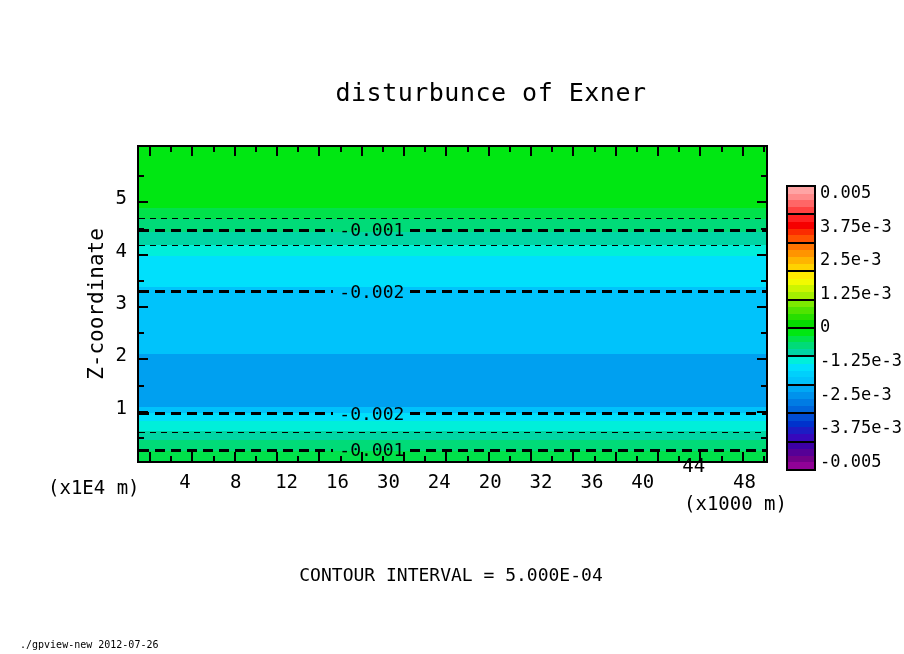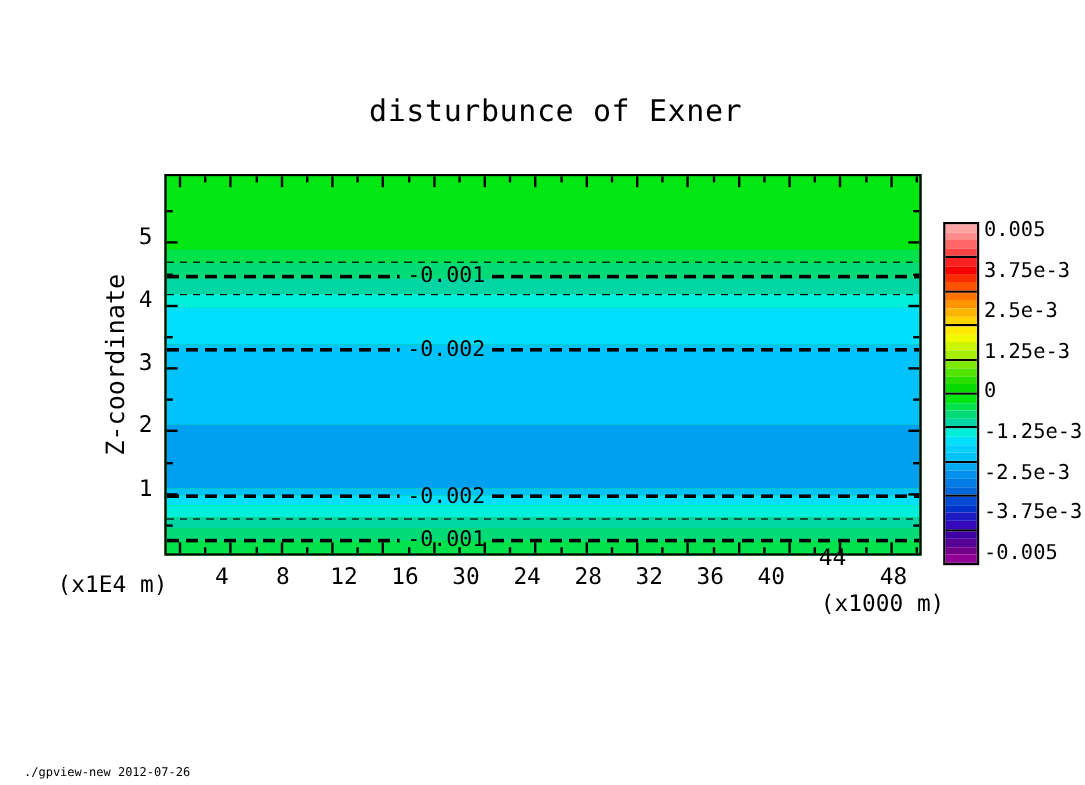--- a/index.html
+++ b/index.html
@@ -1,19 +1,19 @@
 <!DOCTYPE html>
 <html><head>
 <meta charset="utf-8">
 <style>
   html,body{margin:0;padding:0;background:#fff;}
   #page{position:relative;width:904px;height:654px;background:#fff;overflow:hidden;
         font-family:"DejaVu Sans Mono",monospace;color:#000;}
   .abs{position:absolute;}
-  #title{top:78px;left:463px;transform:translateX(-50%);font-size:25px;letter-spacing:0.5px;white-space:nowrap;}
+  #title{top:78px;left:491px;transform:translateX(-50%);font-size:25px;letter-spacing:0.5px;white-space:nowrap;}
   #plot{left:137px;top:145px;width:627px;height:314px;border:2px solid #000;background:#00e712;}
   .band{position:absolute;left:0;width:100%;}
   .cline{position:absolute;left:0;width:100%;height:0;display:flex;align-items:center;}
   .dashseg{height:3px;background:repeating-linear-gradient(90deg,#000 0 10px,transparent 10px 16px);}
   .dashseg.thin{height:1px;background:repeating-linear-gradient(90deg,#000 0 6px,transparent 6px 11px);}
   .clabel{font-size:18px;line-height:1;padding:0 6px;white-space:nowrap;}
   .tick{position:absolute;background:#000;}
   .xticklabel{position:absolute;width:44px;text-align:center;font-size:19px;}
   .yticklabel{position:absolute;width:50px;text-align:right;font-size:19px;}
   #ylab{top:304px;left:96px;transform:translate(-50%,-50%) rotate(-90deg);font-size:21px;white-space:nowrap;}
@@ -168,21 +168,21 @@
   <div class="abs" id="yunit">(x1E4 m)</div>
   <div class="abs" id="xunit">(x1000 m)</div>
 
   <div id="xticklabels">
       <div class="abs xticklabel" style="left: 162.88px; top: 470px;">4</div>
       <div class="abs xticklabel" style="left: 213.76px; top: 470px;">8</div>
       <div class="abs xticklabel" style="left: 264.64px; top: 470px;">12</div>
       <div class="abs xticklabel" style="left: 315.52px; top: 470px;">16</div>
       <div class="abs xticklabel" style="left: 366.4px; top: 470px;">30</div>
       <div class="abs xticklabel" style="left: 417.28px; top: 470px;">24</div>
-      <div class="abs xticklabel" style="left: 468.16px; top: 470px;">28</div>
+      <div class="abs xticklabel" style="left: 468.16px; top: 470px;">20</div>
       <div class="abs xticklabel" style="left: 519.04px; top: 470px;">32</div>
       <div class="abs xticklabel" style="left: 569.92px; top: 470px;">36</div>
       <div class="abs xticklabel" style="left: 620.8px; top: 470px;">40</div>
       <div class="abs xticklabel" style="left: 671.68px; top: 454px;">44</div>
       <div class="abs xticklabel" style="left: 722.56px; top: 470px;">48</div>
     </div>
   <div id="yticklabels">
       <div class="abs yticklabel" style="left: 77px; top: 395.667px;">1</div>
       <div class="abs yticklabel" style="left: 77px; top: 343.333px;">2</div>
       <div class="abs yticklabel" style="left: 77px; top: 291px;">3</div>
@@ -257,14 +257,15 @@
       <div class="abs cblabel" style="top: 215.6px;">3.75e-3</div>
       <div class="abs cblabel" style="top: 249.2px;">2.5e-3</div>
       <div class="abs cblabel" style="top: 282.8px;">1.25e-3</div>
       <div class="abs cblabel" style="top: 316.4px;">0</div>
       <div class="abs cblabel" style="top: 350px;">-1.25e-3</div>
       <div class="abs cblabel" style="top: 383.6px;">-2.5e-3</div>
       <div class="abs cblabel" style="top: 417.2px;">-3.75e-3</div>
       <div class="abs cblabel" style="top: 450.8px;">-0.005</div>
     </div>
 
+  <div class="abs" id="ci">CONTOUR INTERVAL = 5.000E-04</div>
   <div class="abs" id="fleft">./gpview-new  2012-07-26</div>
 </div>
 
 </body></html>

